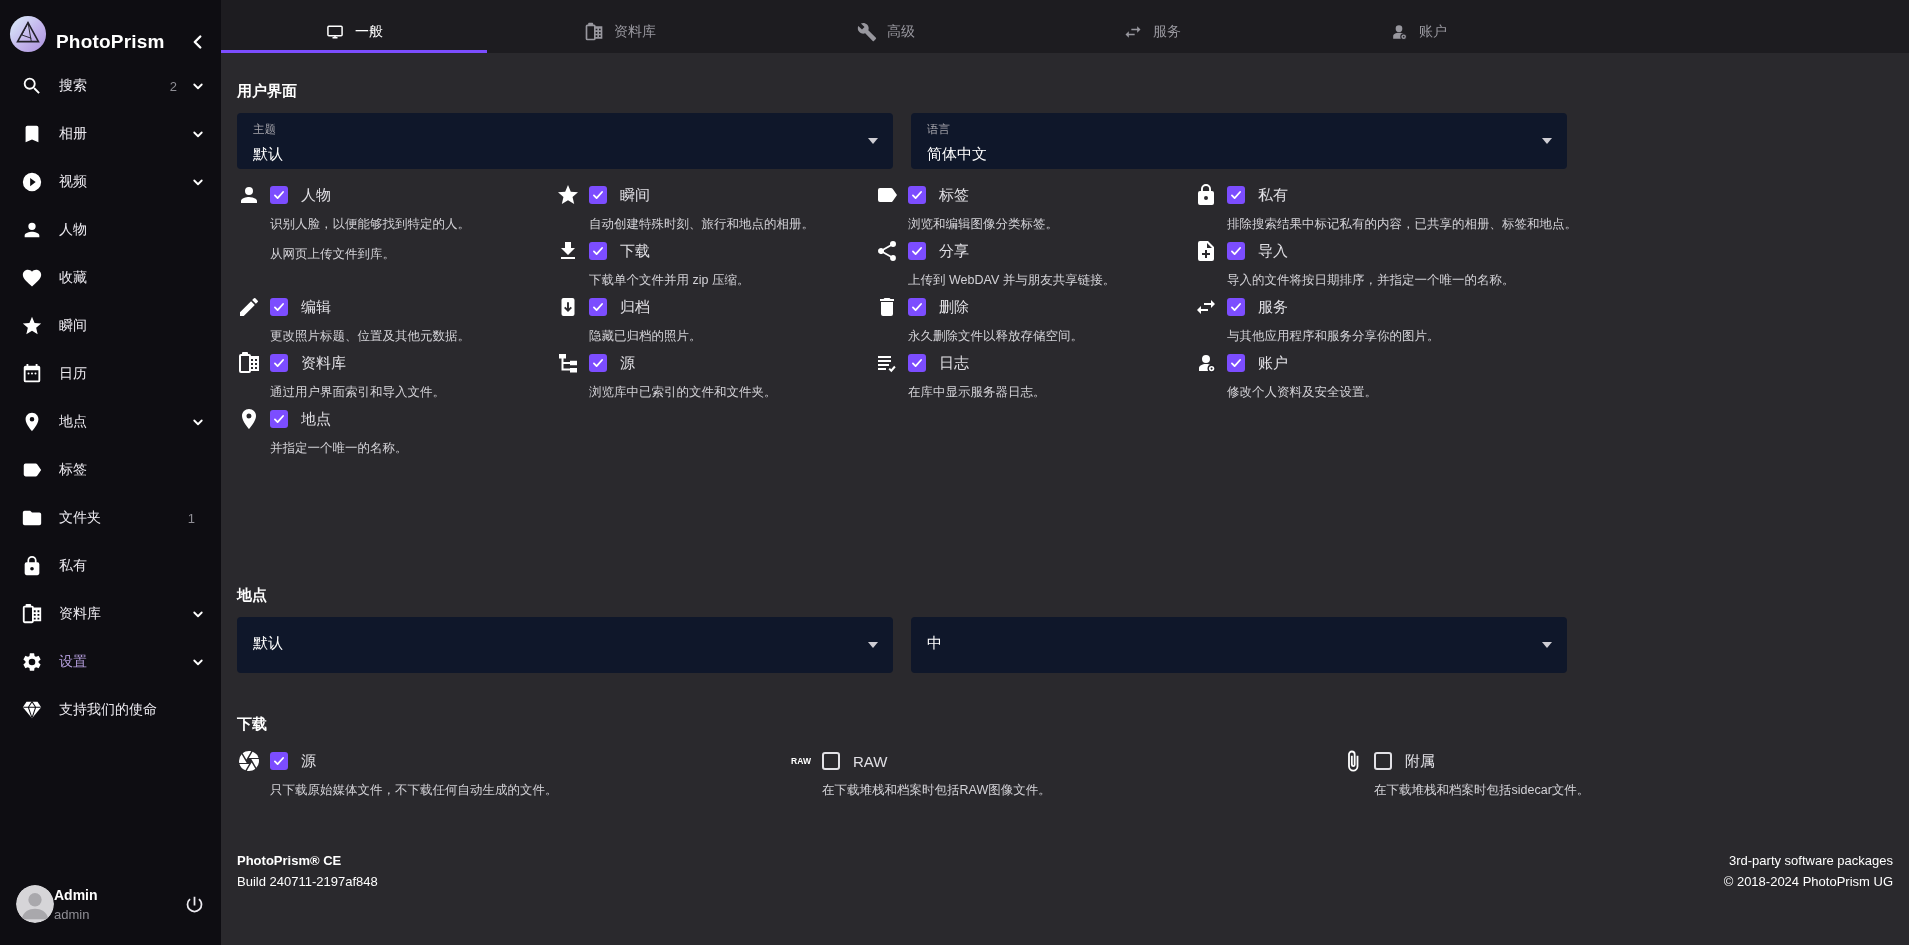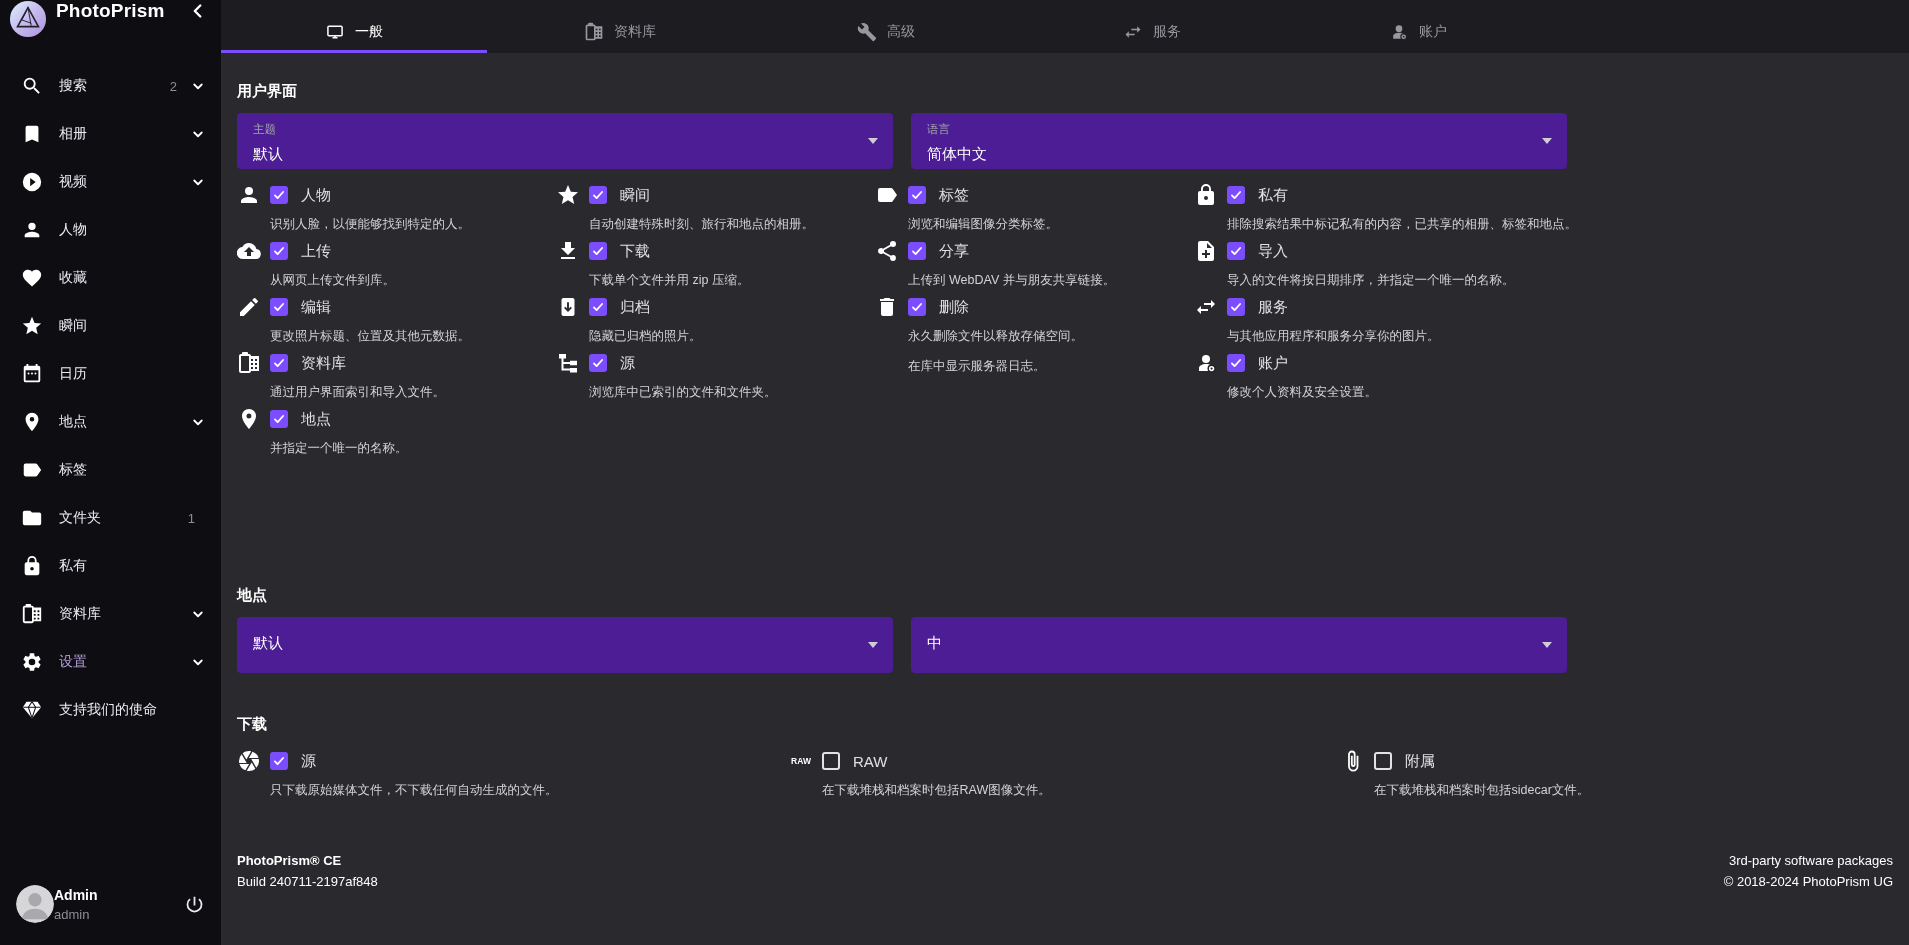--- a/index.html
+++ b/index.html
@@ -6,21 +6,21 @@
   html,body { margin:0; padding:0; }
   body {
     width:1909px; height:945px; overflow:hidden;
     background:#2a292d; font-family:"Liberation Sans", sans-serif;
     -webkit-font-smoothing:antialiased;
   }
   .app { display:flex; width:100%; height:100%; }
 
   
   .sidebar { width:221px; flex-shrink:0; background:#0e0d12; display:flex; flex-direction:column; }
-  .sb-head { height:53px; display:flex; align-items:flex-start; padding:0 12px 0 9px; gap:9px; flex-shrink:0; }
+  .sb-head { height:53px; display:flex; align-items:flex-end; padding:0 12px 0 9px; gap:9px; flex-shrink:0; }
   .logo svg { width:38px; height:38px; display:block; }
   .app-title { color:#fff; font-size:19px; font-weight:bold; flex:1; letter-spacing:.2px; }
   .collapse { width:22px; height:22px; color:#fff; cursor:pointer; }
   .nav { flex:1; padding-top:9px; }
   .nav-item { height:48px; display:flex; align-items:center; padding:0 14px 0 21px; color:#eceaf0; cursor:pointer; }
   .nav-item .ic { width:22px; height:22px; color:#fff; flex-shrink:0; }
   .nav-label { margin-left:16px; font-size:14px; }
   .nav-item.active .nav-label { color:#b39ddb; }
   .sp { flex:1; }
   .nav-badge { color:#8f8e95; font-size:13px; margin-right:12px; }
@@ -41,21 +41,21 @@
   .tab .ic { width:20px; height:20px; }
   .tab.active { color:#fff; border-bottom-color:#7c4dff; }
 
   .content { flex:1; padding:0 16px; overflow:hidden; }
   .sec-title { color:#fff; font-size:15px; font-weight:bold; }
   #t-ui { margin-top:29px; }
   #t-places { margin-top:124px; }
   #t-download { margin-top:42px; }
 
   .fields { width:1330px; display:grid; grid-template-columns:1fr 1fr; gap:18px; margin-top:12px; }
-  .field { height:56px; background:#4c1d95; border-radius:4px; position:relative; padding:9px 16px; cursor:pointer; }
+  .field { height:56px; background:#0f172a; border-radius:4px; position:relative; padding:9px 16px; cursor:pointer; }
   .field-label { color:#a5a4ab; font-size:11.5px; }
   .field-value { color:#fff; font-size:15px; margin-top:8px; }
   .field-arrow { position:absolute; right:15px; top:25px; width:0; height:0;
     border-left:5px solid transparent; border-right:5px solid transparent; border-top:6px solid #cfced4; }
 
   .features { width:1340px; display:grid; grid-template-columns:repeat(4,1fr); column-gap:18px; grid-auto-rows:56px; margin-top:13px; }
   .dl { width:100%; display:grid; grid-template-columns:repeat(3,1fr); grid-auto-rows:56px; margin-top:14px; }
   .f-head { display:flex; align-items:center; height:26px; }
   .f-ic { width:24px; height:24px; color:#fff; flex-shrink:0; }
   .raw { color:#fff; font-weight:bold; font-size:8.5px; width:24px; text-align:center; flex-shrink:0; }
@@ -360,31 +360,20 @@
       <span class="cb on">
                 <svg viewBox="0 0 24 24">
                   <path fill="none" stroke="#fff" stroke-width="3" stroke-linecap="round" stroke-linejoin="round" d="M5 12.7l4.6 4.6L19 6.8"></path>
                 </svg>
               </span>
       <span class="f-label">私有</span>
     </div>
     <div class="f-desc">排除搜索结果中标记私有的内容，已共享的相册、标签和地点。</div>
   </div>
   <div class="feature">
-    <div class="f-head">
-      <svg class="ic f-ic" viewBox="0 0 24 24">
-                <path fill="currentColor" d="M19.35 10.04A7.49 7.49 0 0 0 12 4 7.48 7.48 0 0 0 5.35 8.04 5.99 5.99 0 0 0 6 20h13a5 5 0 0 0 .35-9.96zM14 13v4h-4v-4H7l5-5 5 5h-3z"></path>
-              </svg>
-      <span class="cb on">
-                <svg viewBox="0 0 24 24">
-                  <path fill="none" stroke="#fff" stroke-width="3" stroke-linecap="round" stroke-linejoin="round" d="M5 12.7l4.6 4.6L19 6.8"></path>
-                </svg>
-              </span>
-      <span class="f-label">上传</span>
-    </div>
     <div class="f-desc">从网页上传文件到库。</div>
   </div>
   <div class="feature">
     <div class="f-head">
       <svg class="ic f-ic" viewBox="0 0 24 24">
                 <path fill="currentColor" d="M19 9h-4V3H9v6H5l7 7 7-7zM5 18v2h14v-2H5z"></path>
               </svg>
       <span class="cb on">
                 <svg viewBox="0 0 24 24">
                   <path fill="none" stroke="#fff" stroke-width="3" stroke-linecap="round" stroke-linejoin="round" d="M5 12.7l4.6 4.6L19 6.8"></path>
@@ -501,20 +490,32 @@
       <span class="cb on">
                 <svg viewBox="0 0 24 24">
                   <path fill="none" stroke="#fff" stroke-width="3" stroke-linecap="round" stroke-linejoin="round" d="M5 12.7l4.6 4.6L19 6.8"></path>
                 </svg>
               </span>
       <span class="f-label">源</span>
     </div>
     <div class="f-desc">浏览库中已索引的文件和文件夹。</div>
   </div>
   <div class="feature">
+    <div class="f-head">
+      <svg class="ic f-ic" viewBox="0 0 24 24">
+                <path fill="currentColor" d="M3 5h13v2H3V5zm0 4h13v2H3V9zm0 4h11v2H3v-2zm0 4h8v2H3v-2z"></path>
+                <path d="M14.2 17.6l2.1 2.1 3.6-4.2" stroke="currentColor" stroke-width="2" fill="none"></path>
+              </svg>
+      <span class="cb on">
+                <svg viewBox="0 0 24 24">
+                  <path fill="none" stroke="#fff" stroke-width="3" stroke-linecap="round" stroke-linejoin="round" d="M5 12.7l4.6 4.6L19 6.8"></path>
+                </svg>
+              </span>
+      <span class="f-label">日志</span>
+    </div>
     <div class="f-desc">在库中显示服务器日志。</div>
   </div>
   <div class="feature">
     <div class="f-head">
       <svg class="ic f-ic" viewBox="0 0 24 24">
                 <path fill="currentColor" d="M12 4a4 4 0 1 1 0 8 4 4 0 0 1 0-8zm0 9c3.87 0 7 1.79 7 4v3H5v-3c0-2.21 3.13-4 7-4z"></path>
                 <circle cx="17.6" cy="17.6" r="4.1" fill="#232228"></circle>
                 <circle cx="17.6" cy="17.6" r="2.7" fill="currentColor"></circle>
                 <circle cx="17.6" cy="17.6" r="1.05" fill="#232228"></circle>
               </svg>

